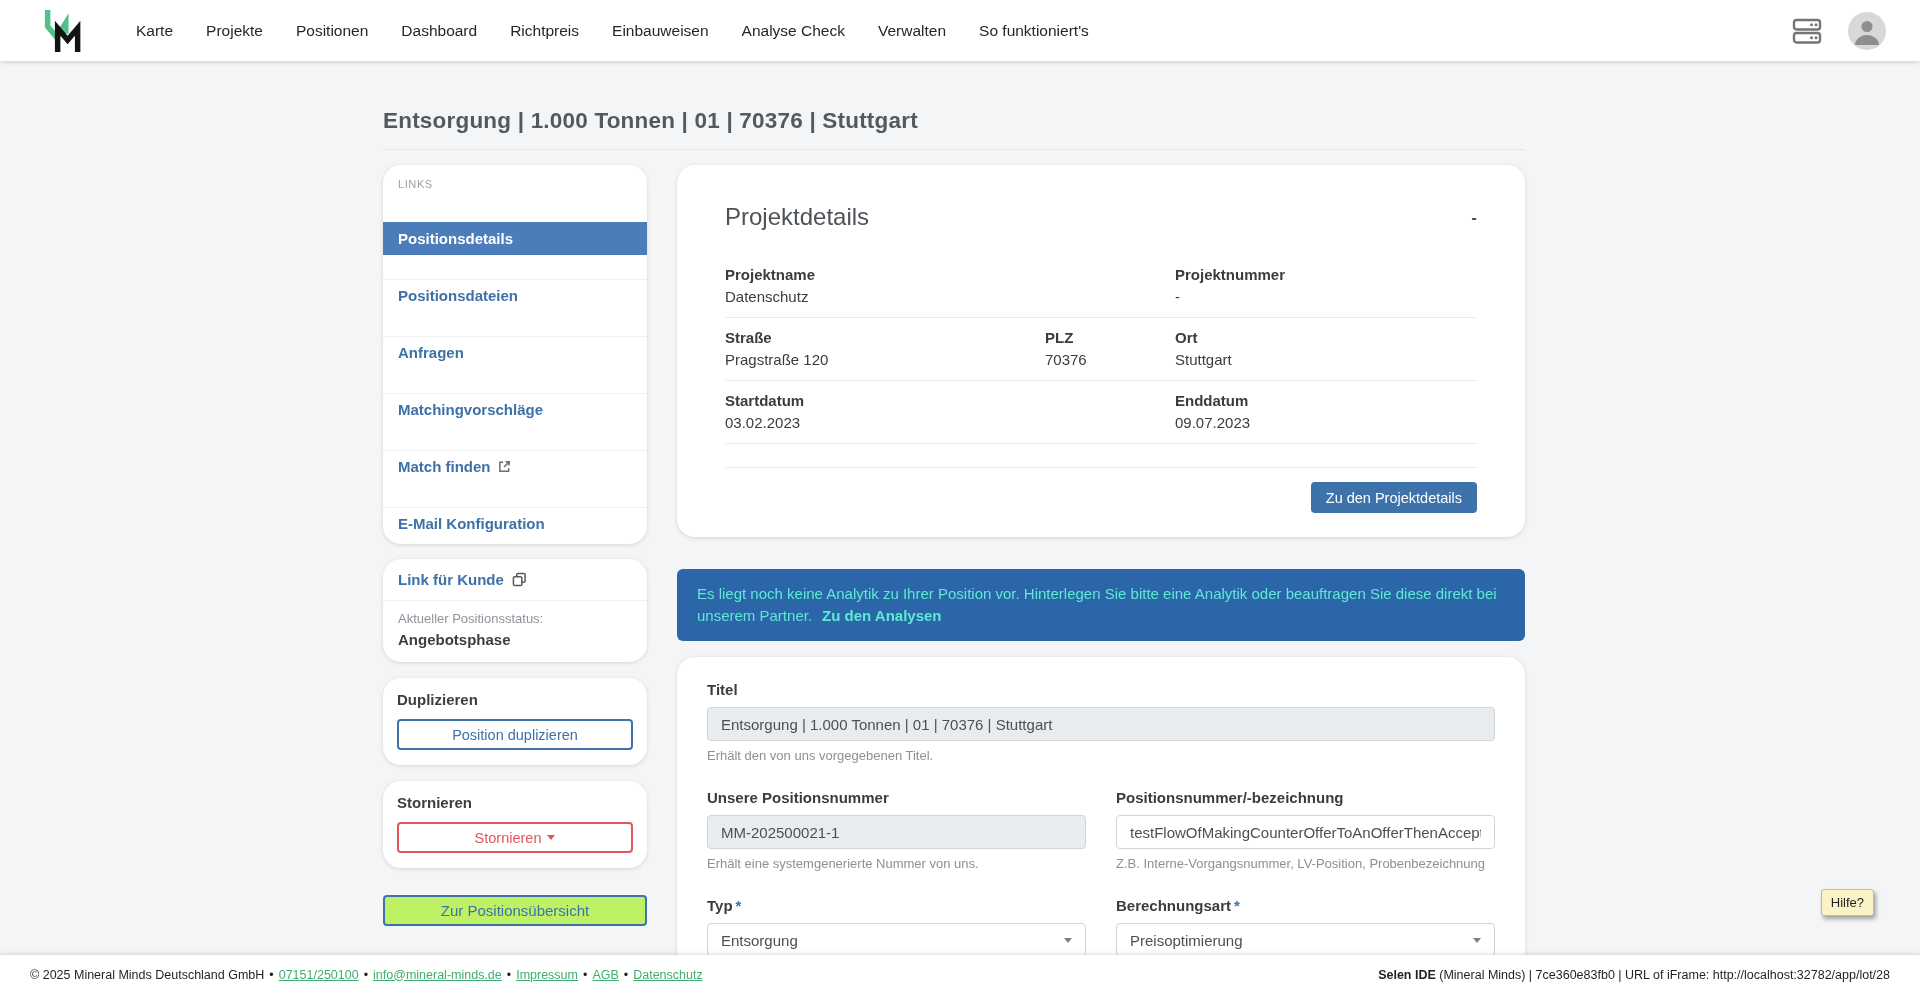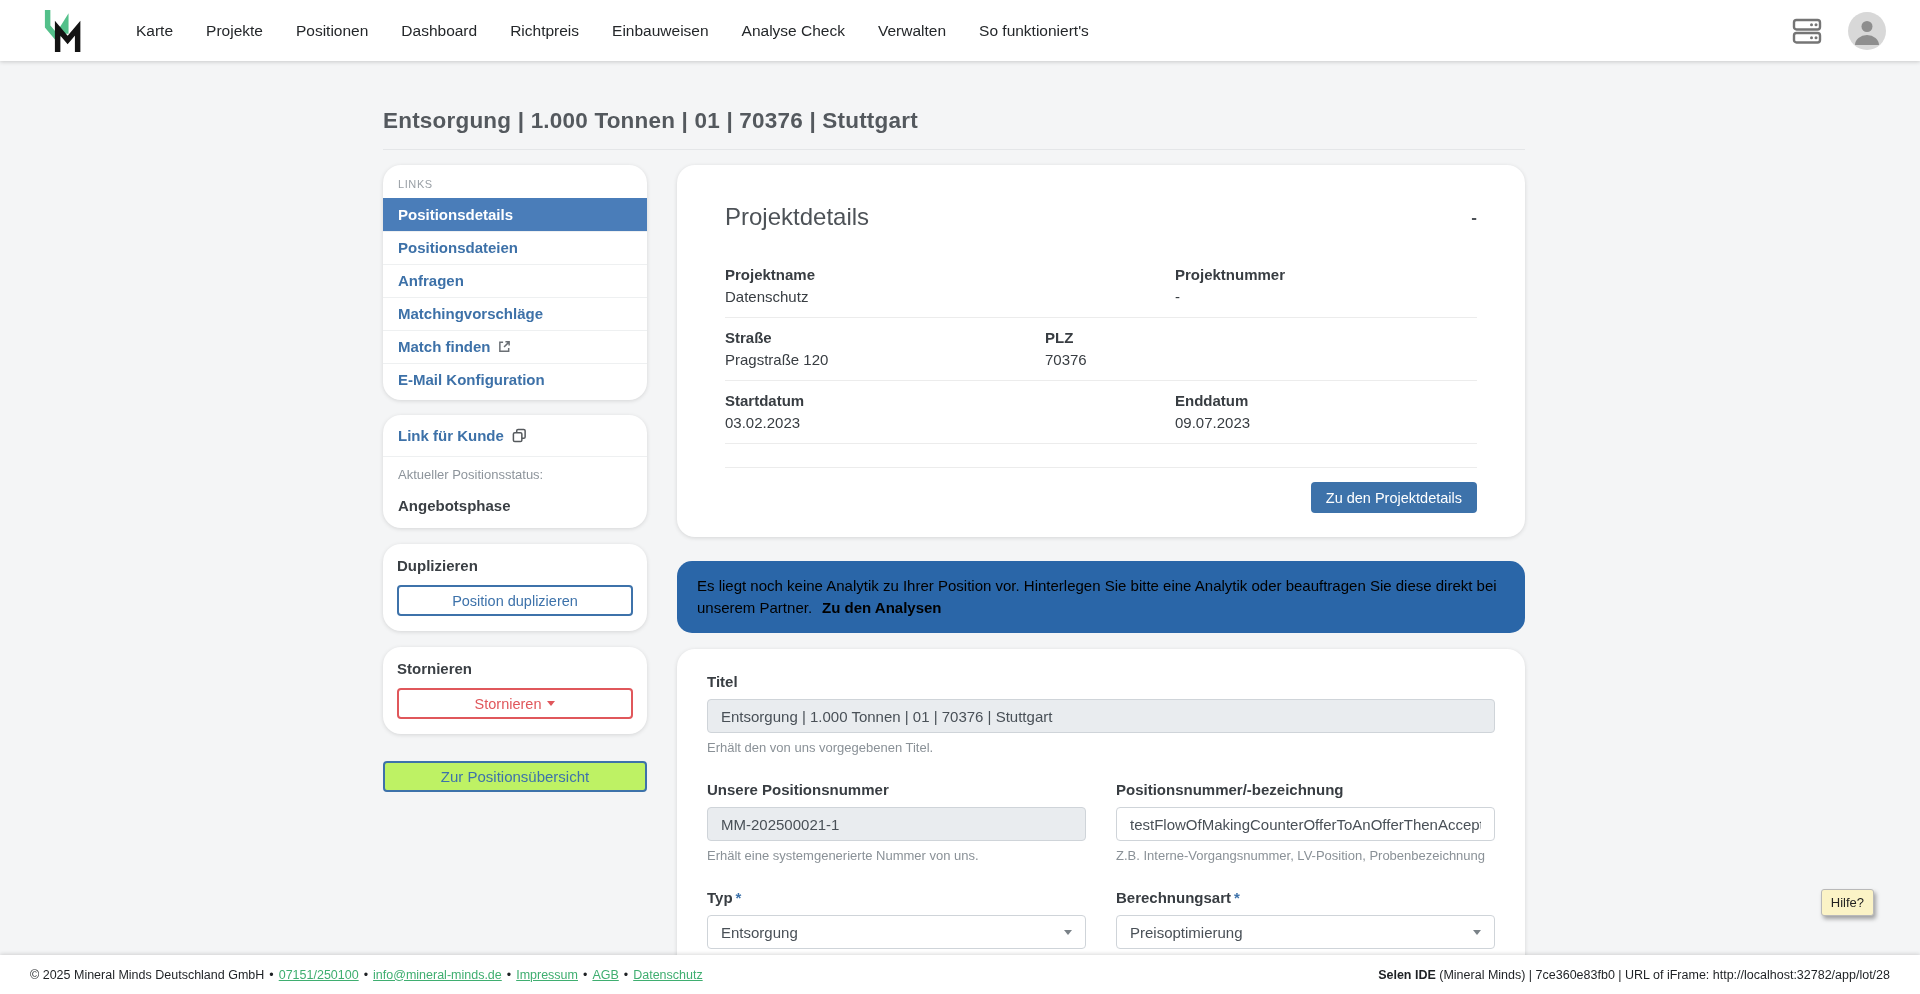--- a/index.html
+++ b/index.html
@@ -21,27 +21,27 @@
   .title-divider { margin-top:15px; border-bottom:1px solid #e4e6e8; }
   .content-row { display:flex; margin-top:15px; align-items:flex-start; }
   .sidebar { width:264px; flex:none; }
   .main-col { flex:1; margin-left:30px; }
   .card { background:#fff; border-radius:18px; box-shadow:0 1px 4px rgba(0,0,0,.13); }
 
   
   .links-card { padding-bottom:4px; }
   .links-header { padding:13px 15px 8px; font-size:11px; letter-spacing:.6px; color:#9aa0a6; }
   .side-item { padding:7px 15px 8px; font-size:15px; font-weight:600; color:#3d71a8;
-    border-top:1px solid #eef0f1; cursor:pointer; display:flex; align-items:center; gap:7px; }
+    border-top:1px solid #eef0f1; cursor:pointer; display:flex; align-items:center; gap:7px;margin-top:24px; }
   .side-item.active { background:#4a7db9; color:#fff; border-top-color:#4a7db9; }
   .status-card { margin-top:15px; padding:12px 15px 14px; }
   .link-kunde { font-size:15px; font-weight:600; color:#3d71a8; cursor:pointer; display:inline-flex; align-items:center; gap:8px; }
   .status-divider { margin:11px -15px 10px; border-bottom:1px solid #eef0f1; }
   .status-label { font-size:13px; color:#8d949b; }
-  .status-value { margin-top:15px; font-size:15px; font-weight:700; color:#3a3f44; }
+  .status-value { margin-top:5px; font-size:15px; font-weight:700; color:#3a3f44; }
   .action-card { margin-top:16px; padding:13px 14px 15px; }
   .action-header { font-size:15px; font-weight:700; color:#3a3f44; }
   .btn-outline { margin-top:11px; width:100%; height:31px; background:#fff; border-radius:4px;
     font-size:14.5px; cursor:pointer; display:flex; align-items:center; justify-content:center; gap:6px;
     font-family:"Liberation Sans",sans-serif; }
   .btn-blue-o { border:2px solid #3d72aa; color:#3d72aa; }
   .btn-red-o { border:2px solid #e0575b; color:#e0575b; }
   .caret-down { width:0; height:0; border-left:4px solid transparent; border-right:4px solid transparent;
     border-top:5px solid currentColor; display:inline-block; }
   .back-btn { margin-top:27px; width:100%; height:31px; background:#bef264; border:2px solid #3d72aa;
@@ -56,22 +56,22 @@
   .d-row { display:grid; padding:11px 0 12px; border-bottom:1px solid #ececec; }
   .d-row.cols2 { grid-template-columns:450px 1fr; }
   .d-row.cols3 { grid-template-columns:320px 130px 1fr; }
   .d-label { font-size:15px; font-weight:700; color:#383d42; }
   .d-value { margin-top:5px; font-size:15px; color:#383d42; }
   .project-foot { display:flex; justify-content:flex-end; padding:14px 0 4px; }
   .btn-solid { background:#3d72aa; color:#fff; border:none; border-radius:4px; height:31px;
     padding:0 15px; font-size:14.5px; cursor:pointer; font-family:"Liberation Sans",sans-serif; }
 
   
-  .banner { margin-top:24px; background:#2a66a8; border-radius:15px; padding:14px 20px;
-    color:#000000; font-size:15px; line-height:22px; }
+  .banner { margin-top:32px; background:#2a66a8; border-radius:6px; padding:14px 20px;
+    color:#5eead4; font-size:15px; line-height:22px; }
   .banner-link { font-weight:700; margin-left:10px; cursor:pointer; }
 
   
   .form-card { margin-top:16px; padding:24px 30px; height:360px; }
   .form-label { font-size:15px; font-weight:700; color:#383d42; margin-bottom:9px; display:block; }
   .req { color:#3d72aa; font-weight:700; margin-left:3px; }
   .form-control { width:100%; height:34px; border:1px solid #cfd4d9; border-radius:4px; padding:0 13px;
     font-size:15px; color:#495057; font-family:"Liberation Sans",sans-serif; background:#fff; }
   .form-control[readonly] { background:#e9ecef; }
   .help-text { margin-top:7px; font-size:13px; color:#8a9197; }
@@ -218,20 +218,24 @@
           </div>
           <div class="d-row cols3">
             <div>
               <div class="d-label">Straße</div>
               <div class="d-value">Pragstraße 120</div>
             </div>
             <div>
               <div class="d-label">PLZ</div>
               <div class="d-value">70376</div>
             </div>
+            <div>
+              <div class="d-label">Ort</div>
+              <div class="d-value">Stuttgart</div>
+            </div>
           </div>
           <div class="d-row cols2">
             <div>
               <div class="d-label">Startdatum</div>
               <div class="d-value">03.02.2023</div>
             </div>
             <div>
               <div class="d-label">Enddatum</div>
               <div class="d-value">09.07.2023</div>
             </div>

